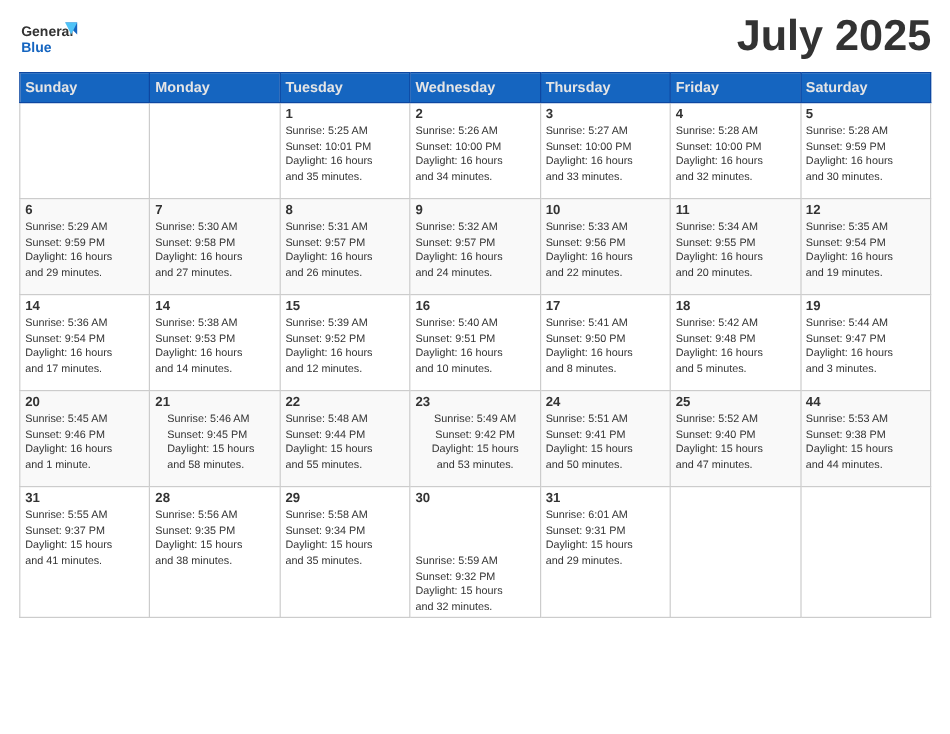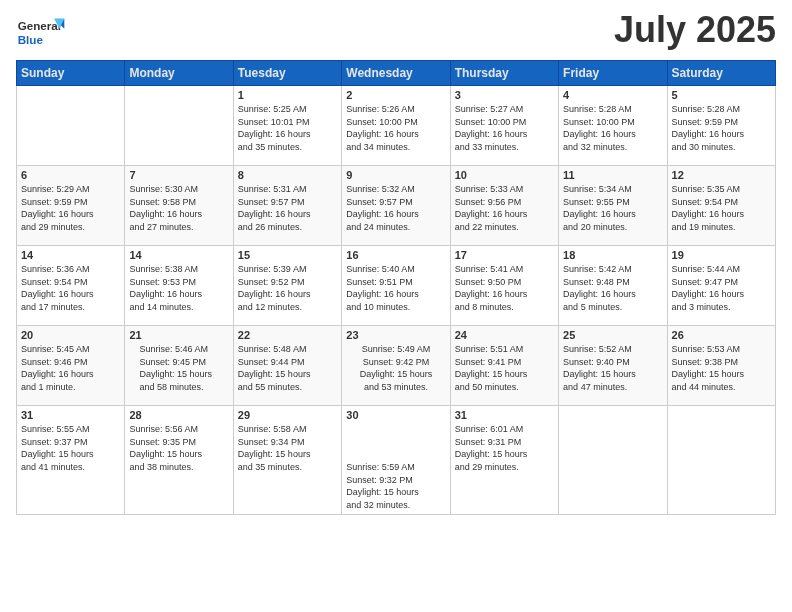--- a/index.html
+++ b/index.html
@@ -289,21 +289,21 @@
 and 50 minutes.</div>
           </td>
           <td>
             <span class="day-number">25</span>
             <div class="day-info" style="white-space: pre-line;">Sunrise: 5:52 AM
 Sunset: 9:40 PM
 Daylight: 15 hours
 and 47 minutes.</div>
           </td>
           <td>
-            <span class="day-number">26</span>
+            <span class="day-number">44</span>
             <div class="day-info" style="white-space: pre-line;">Sunrise: 5:53 AM
 Sunset: 9:38 PM
 Daylight: 15 hours
 and 44 minutes.</div>
           </td>
         </tr>
         <tr>
           <td>
             <span class="day-number">31</span>
             <div class="day-info" style="white-space: pre-line;">Sunrise: 5:55 AM

